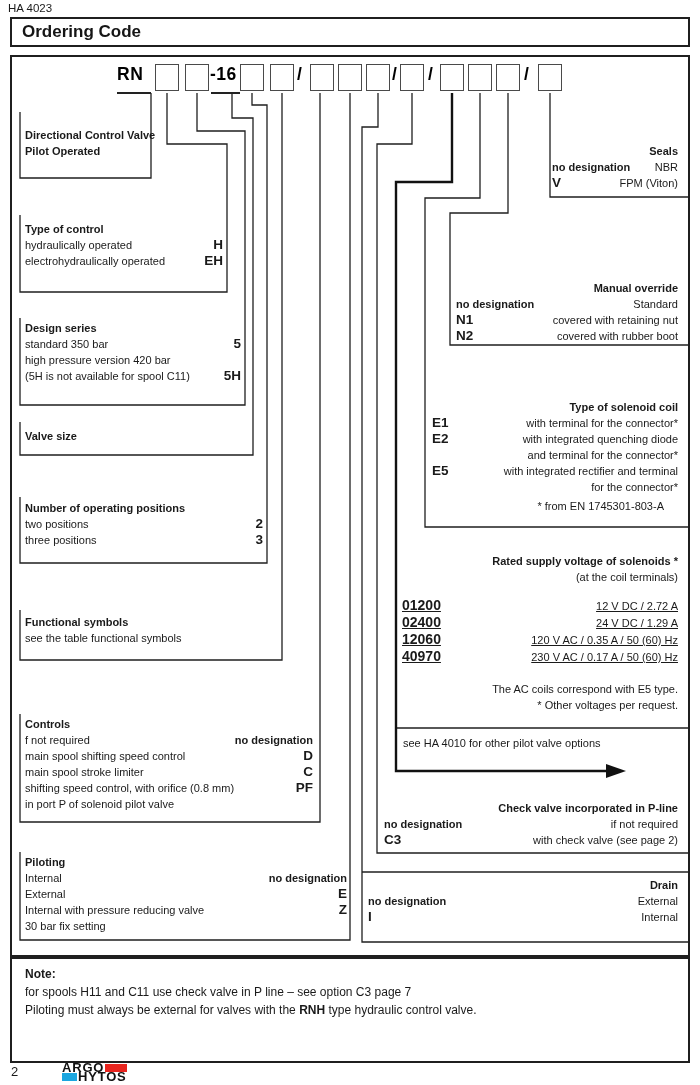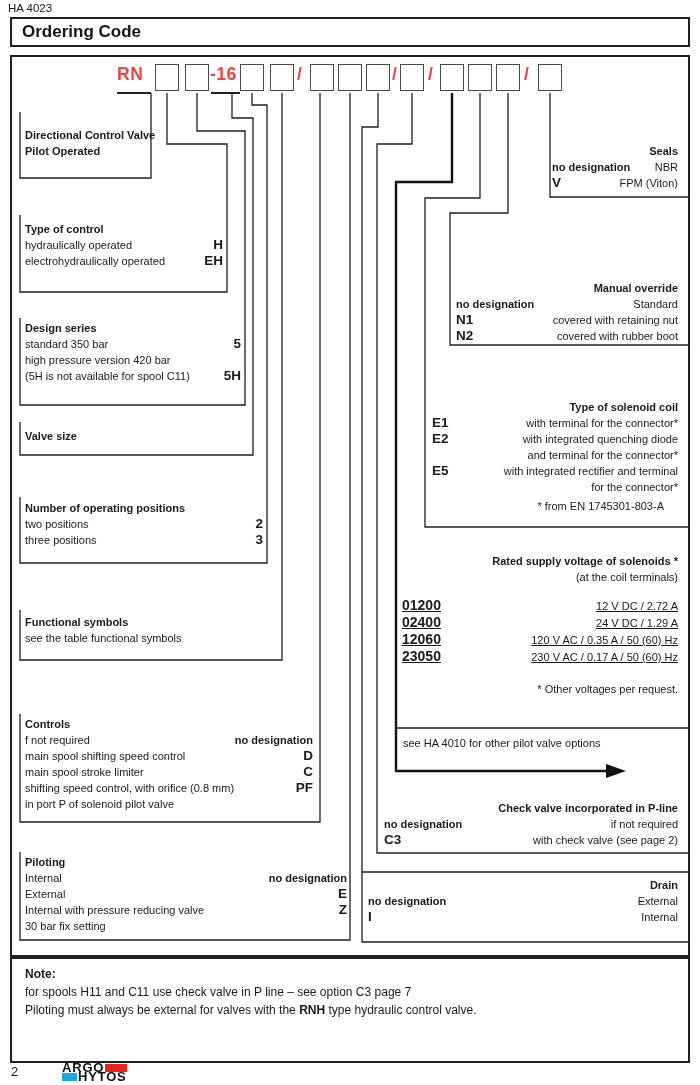--- a/index.html
+++ b/index.html
@@ -2,21 +2,21 @@
 <html><head>
 <meta charset="utf-8">
 <style>
   html,body{margin:0;padding:0;background:#fff;}
   .page{position:relative;width:700px;height:1085px;background:#ffffff;
         font-family:"Liberation Sans",sans-serif;color:#1a1a1a;overflow:hidden;}
   .abs{position:absolute;}
   .frame{position:absolute;border:2px solid #1f1f1f;background:transparent;box-sizing:border-box;}
   .cbox{position:absolute;top:64px;width:24px;height:27px;border:1.6px solid #4a4a4a;
         background:#fff;box-sizing:border-box;}
-  .codechar{position:absolute;top:64px;font-weight:bold;font-size:17.5px;letter-spacing:.5px;color:#ef4444;}
+  .codechar{position:absolute;top:64px;font-weight:bold;font-size:17.5px;letter-spacing:.5px;color:#000000;}
   .sec{position:absolute;font-size:11px;line-height:16px;color:#1a1a1a;}
   .sec .title{font-weight:bold;}
   .lrow{display:flex;justify-content:space-between;align-items:baseline;}
   .lrow.align-end{align-items:flex-end;}
   .code{font-weight:bold;font-size:13.5px;white-space:nowrap;}
   .code.sm{font-size:11px;}
   .rtitle{font-weight:bold;text-align:right;}
   .rsub{text-align:right;}
   .rrow{display:flex;justify-content:space-between;align-items:baseline;}
   .rdesc{text-align:right;}
@@ -239,25 +239,26 @@
       </div>
       <div class="rrow">
         <span class="code" style="font-size:14px;">02400</span>
         <span class="rdesc">24 V DC / 1.29 A</span>
       </div>
       <div class="rrow">
         <span class="code" style="font-size:14px;">12060</span>
         <span class="rdesc">120 V AC / 0.35 A / 50 (60) Hz</span>
       </div>
       <div class="rrow">
-        <span class="code" style="font-size:14px;">23050</span>
+        <span class="code" style="font-size:14px;">40970</span>
         <span class="rdesc">230 V AC / 0.17 A / 50 (60) Hz</span>
       </div>
     </div>
     <div class="rnotes">
+      <div>The AC coils correspond with E5 type.</div>
       <div>*  Other voltages per request.</div>
     </div>
   </div>
 
   <div class="sec" style="left:403px;top:735px;width:240px;">
     <div>see HA 4010 for other pilot valve options</div>
   </div>
 
   <div class="sec" style="left:384px;top:800px;width:294px;">
     <div class="rtitle">Check valve incorporated in P-line</div>

